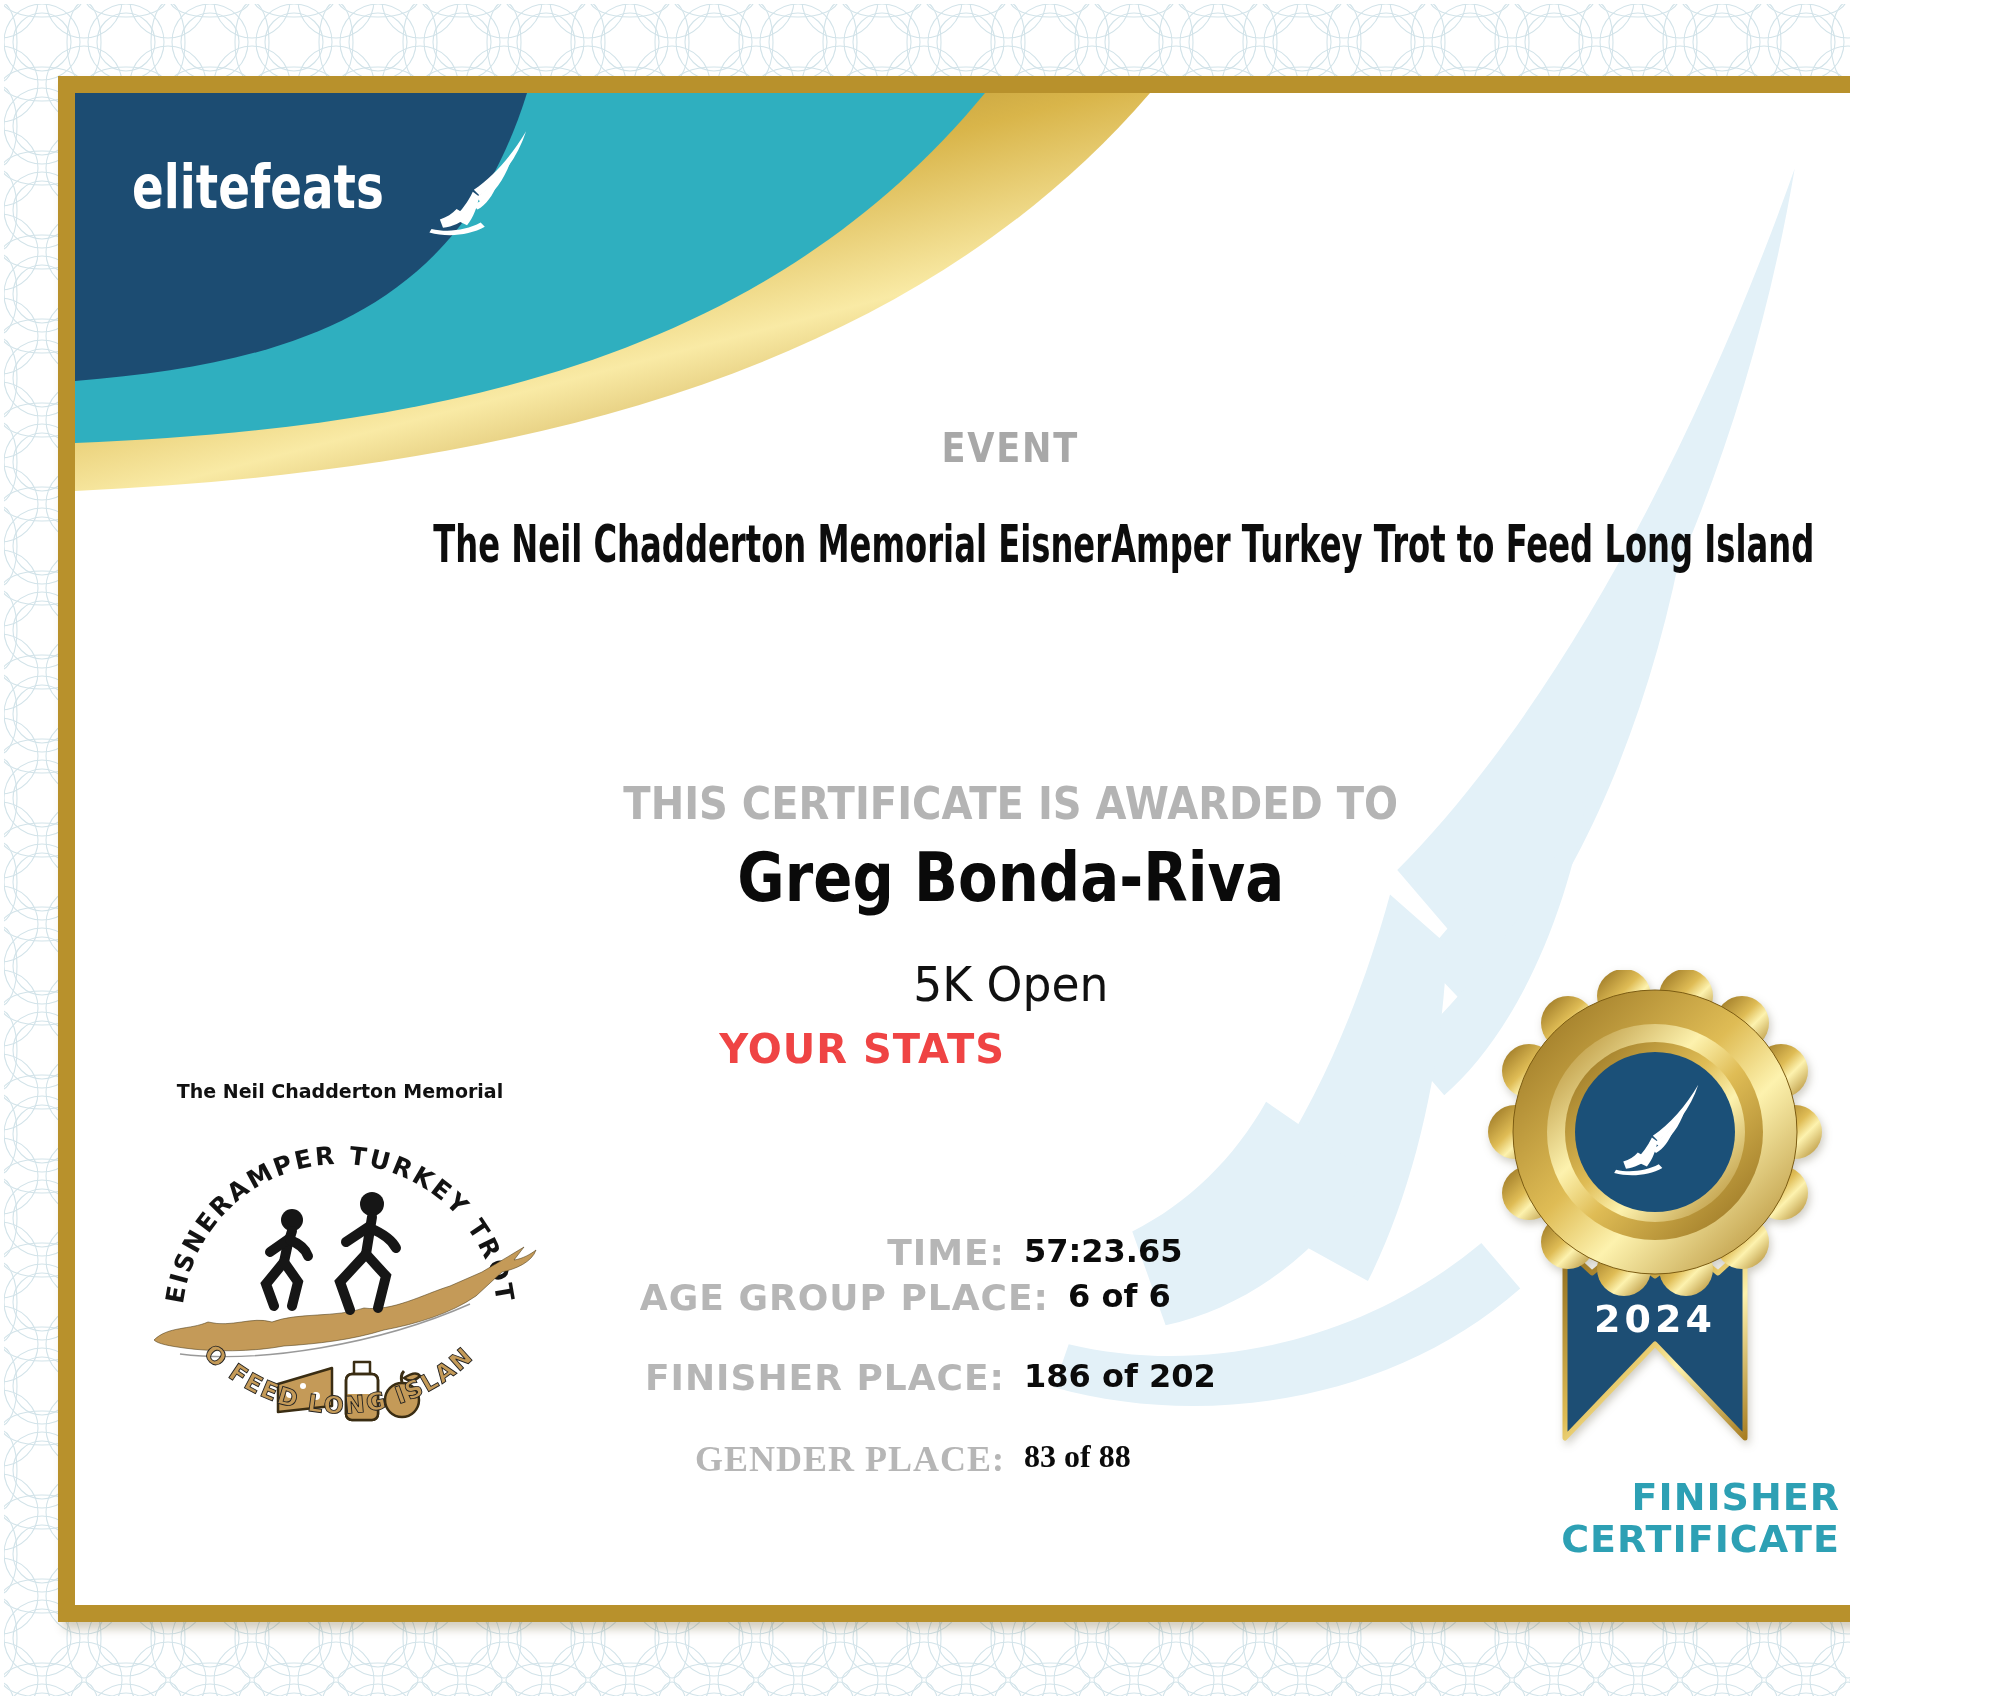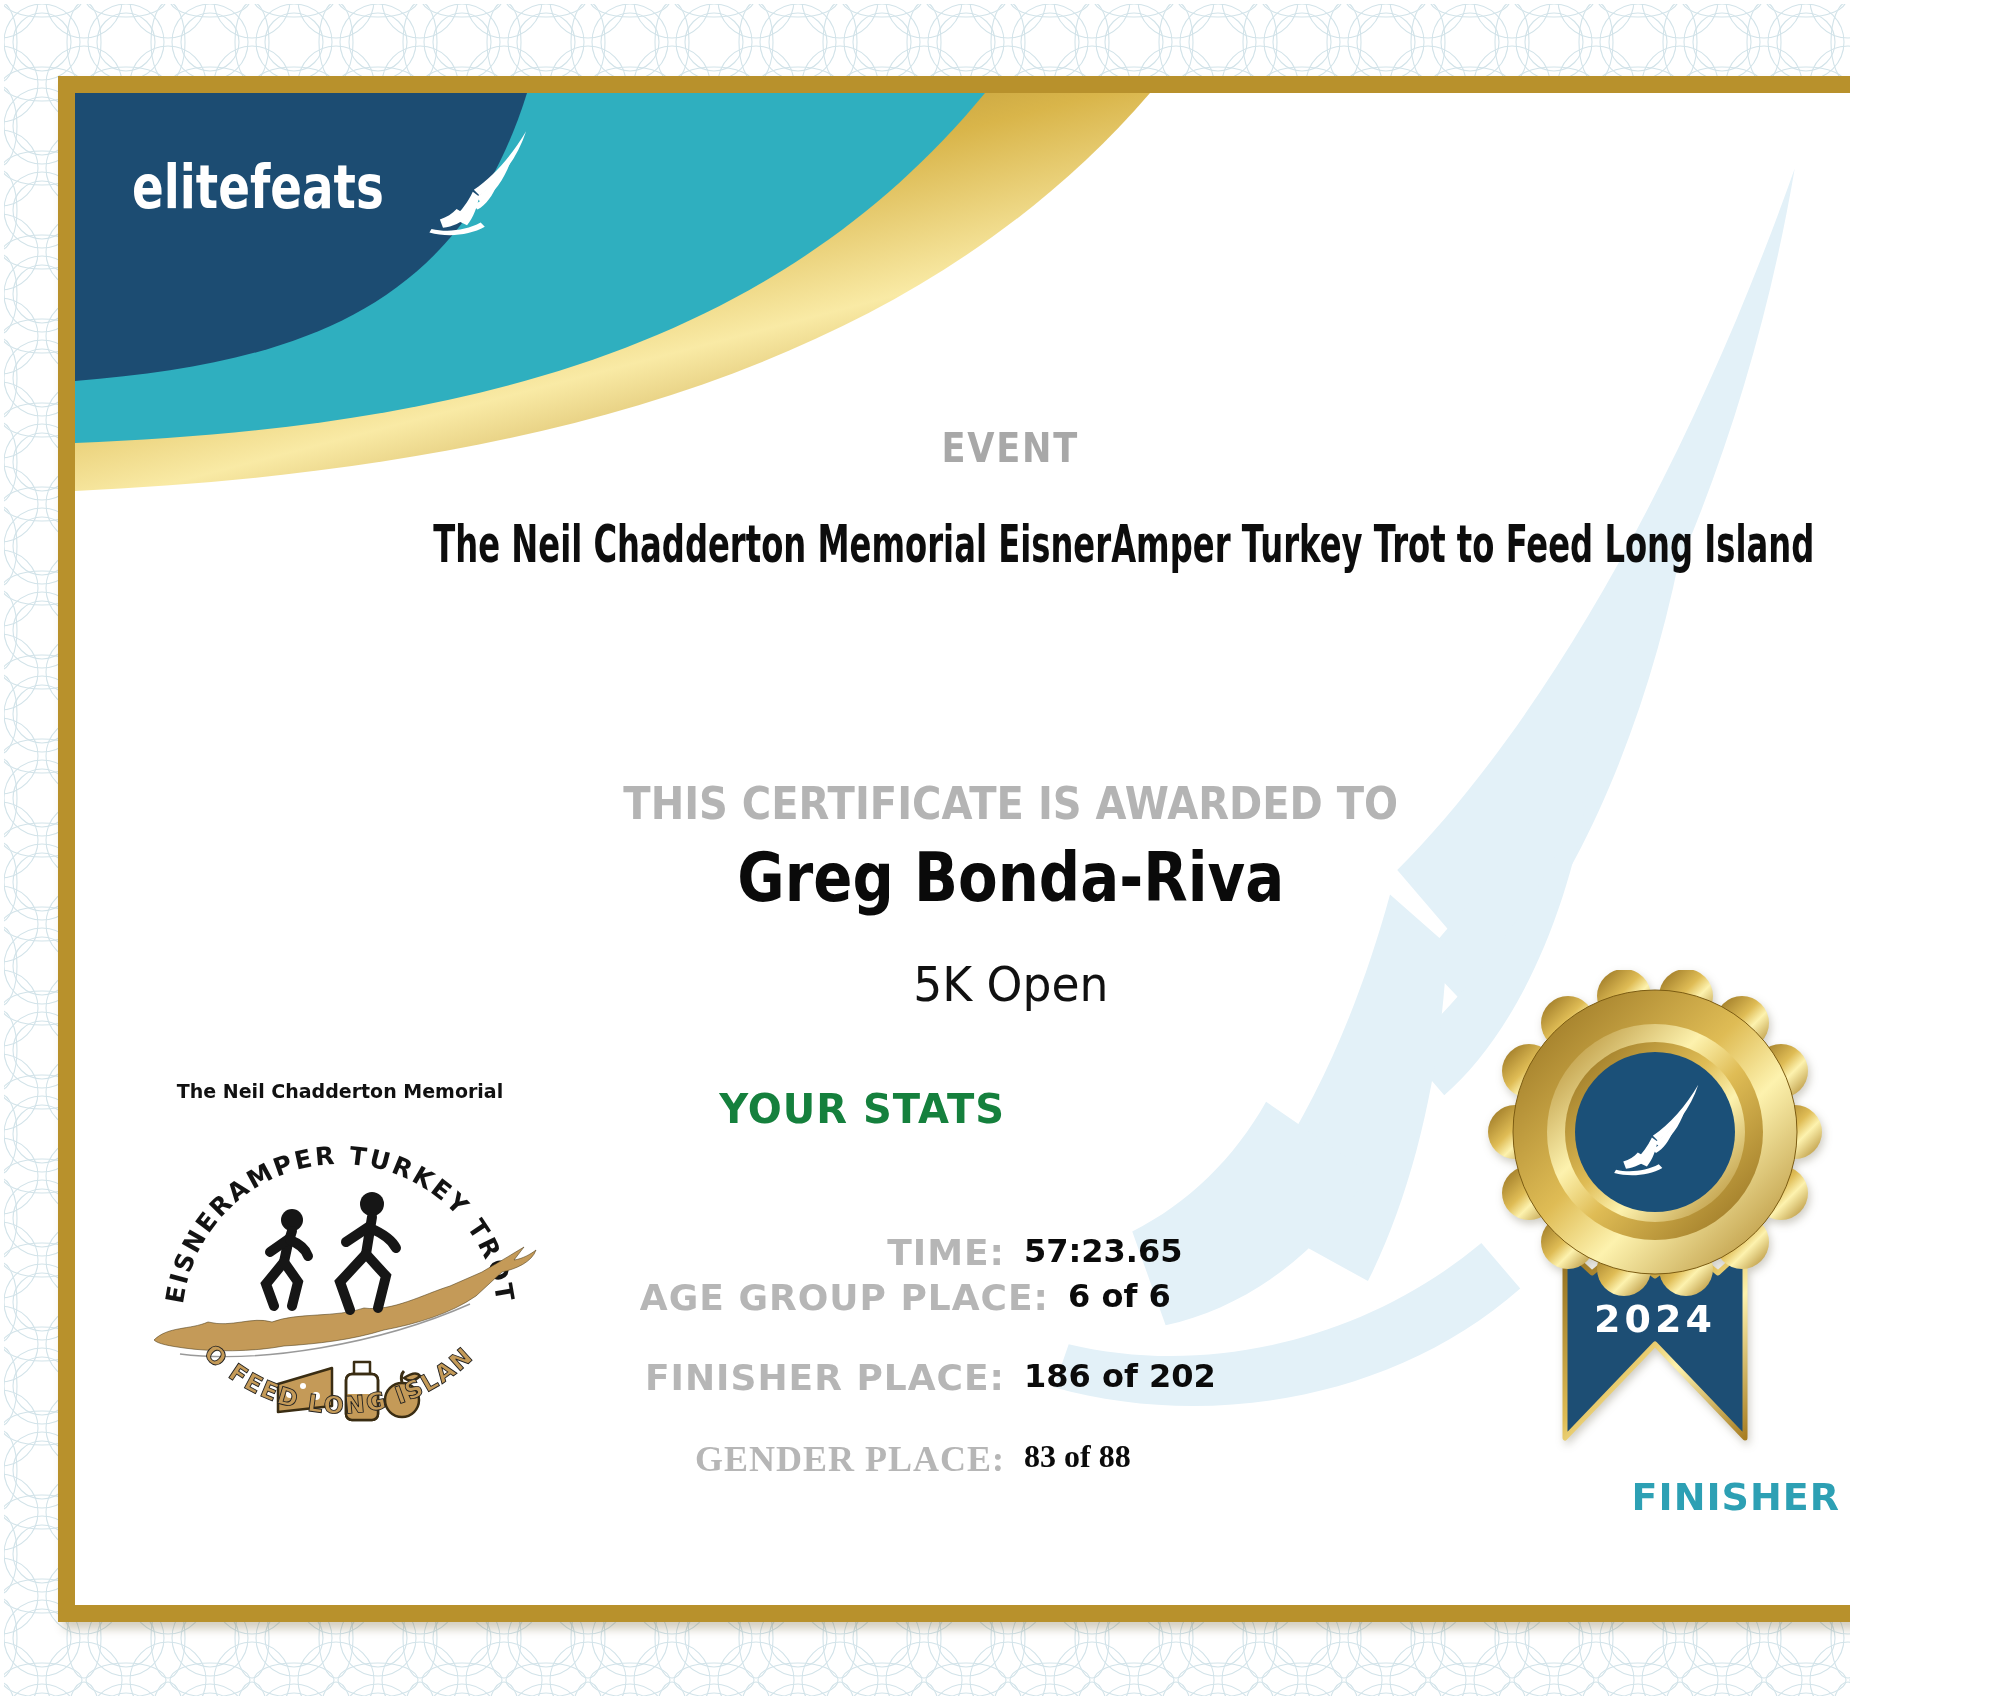--- a/index.html
+++ b/index.html
@@ -28,22 +28,22 @@
   .event-label > span{transform:scaleX(0.88);}
   .event-name{top:514px;color:#0d0d0d;font-size:52px;font-weight:bold;}
   .event-name > span{transform:scaleX(0.62);}
   .awarded{top:778px;color:#b4b4b4;font-size:44px;font-weight:bold;}
   .awarded > span{transform:scaleX(0.91);}
   .recipient{top:838px;color:#0a0a0a;font-size:68px;font-weight:bold;}
   .recipient > span{transform:scaleX(0.85);}
   .division{top:956px;color:#111111;font-size:48px;font-weight:400;}
   .division > span{transform:scaleX(0.95);}
   .your-stats{
-    position:absolute;left:0;top:1086px;width:1005px;text-align:right;z-index:4;
-    color:#15803d;font-size:40px;font-weight:bold;letter-spacing:1px;
+    position:absolute;left:0;top:1026px;width:1005px;text-align:right;z-index:4;
+    color:#ef4444;font-size:40px;font-weight:bold;letter-spacing:1px;
   }
   .stat-label{
     position:absolute;left:0;width:1005px;text-align:right;z-index:4;
     color:#b6b6b6;font-size:36px;font-weight:bold;letter-spacing:1px;white-space:nowrap;
   }
   .stat-value{
     position:absolute;left:1024px;z-index:4;
     color:#0b0b0b;font-size:32px;font-weight:bold;white-space:nowrap;
   }
   .row-0{top:1196px;margin-top:36px;} .row-1{top:1277px;padding-left:44px;} .row-2{top:1357px;} .row-3{top:1438px;font-family:Liberation Serif, serif;}
@@ -235,17 +235,18 @@
     <circle cx="185" cy="162" r="142" fill="url(#goldA)" stroke="#7c5c12" stroke-width="1"></circle>
     <circle cx="185" cy="162" r="108" fill="url(#goldB)"></circle>
     <circle cx="185" cy="162" r="90" fill="url(#goldA)"></circle>
     <circle cx="185" cy="162" r="80" fill="#1b5078"></circle>
     <use href="#wingfoot" fill="#ffffff" x="136" y="112" width="100" height="100"></use>
     <text x="185" y="362" text-anchor="middle" fill="#ffffff" font-size="38" font-weight="bold" letter-spacing="4">2024</text>
   </svg>
 
   <div class="finisher">
     <div>FINISHER</div>
+    <div>CERTIFICATE</div>
   </div>
 
   <div class="frame"></div>
 
 </div>
 
 </body></html>

